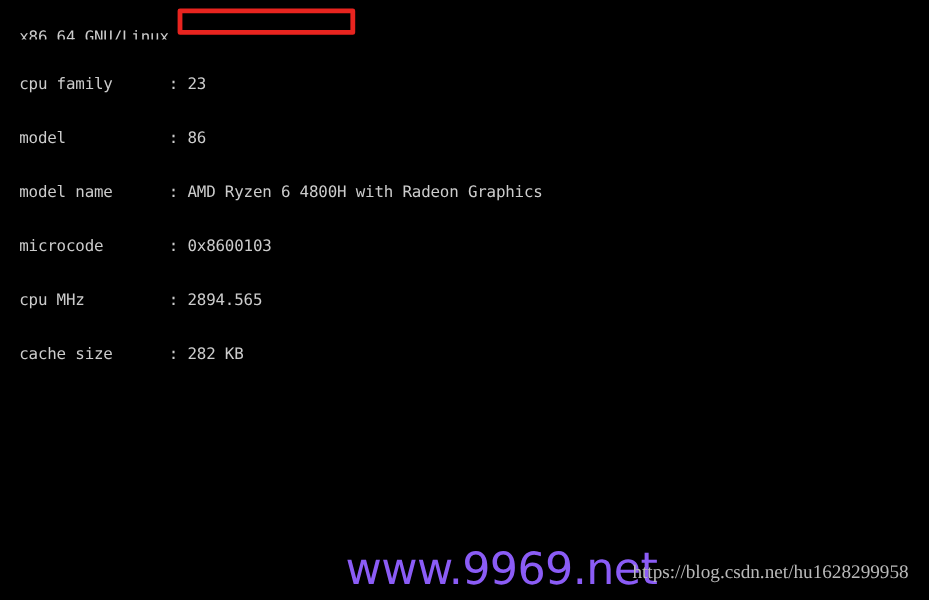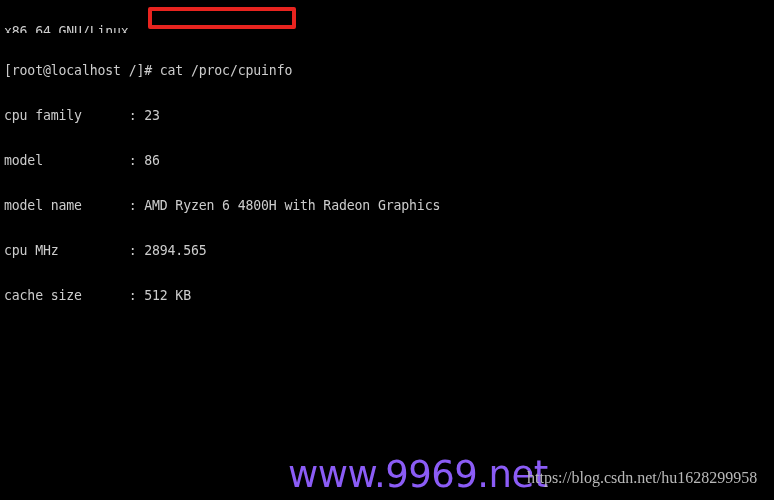--- a/index.html
+++ b/index.html
@@ -32,21 +32,21 @@
     color: #cccccc;
     font-family: "DejaVu Sans Mono", "Liberation Mono", monospace;
     font-size: 13.2px;
     line-height: 15px;
     letter-spacing: -0.15px;
     white-space: pre;
   }
 
   .line {
     height: 15px;
-    padding-left: 4px;
+    padding-left: 16px;
     white-space: pre;
     color: #cccccc;
   }
 
   
   .line.clipped {
     height: 9px;
     overflow: hidden;
     line-height: 15px;
     margin-top: -6px;
@@ -90,26 +90,26 @@
     white-space: nowrap;
   }
 </style>
 </head>
 <body>
 
 <div id="terminal">
 
   <div id="console">
     <div class="line clipped">x86_64 GNU/Linux</div>
-    <div class="line">[root@localhost /]# cat /proc/cpuinfo</div>
     <div class="line">cpu family      : 23</div>
     <div class="line">model           : 86</div>
     <div class="line">model name      : AMD Ryzen 6 4800H with Radeon Graphics</div>
+    <div class="line">microcode       : 0x8600103</div>
     <div class="line">cpu MHz         : 2894.565</div>
-    <div class="line">cache size      : 512 KB</div>
+    <div class="line">cache size      : 282 KB</div>
     
     
     
     
     
     
     
     
     
     

